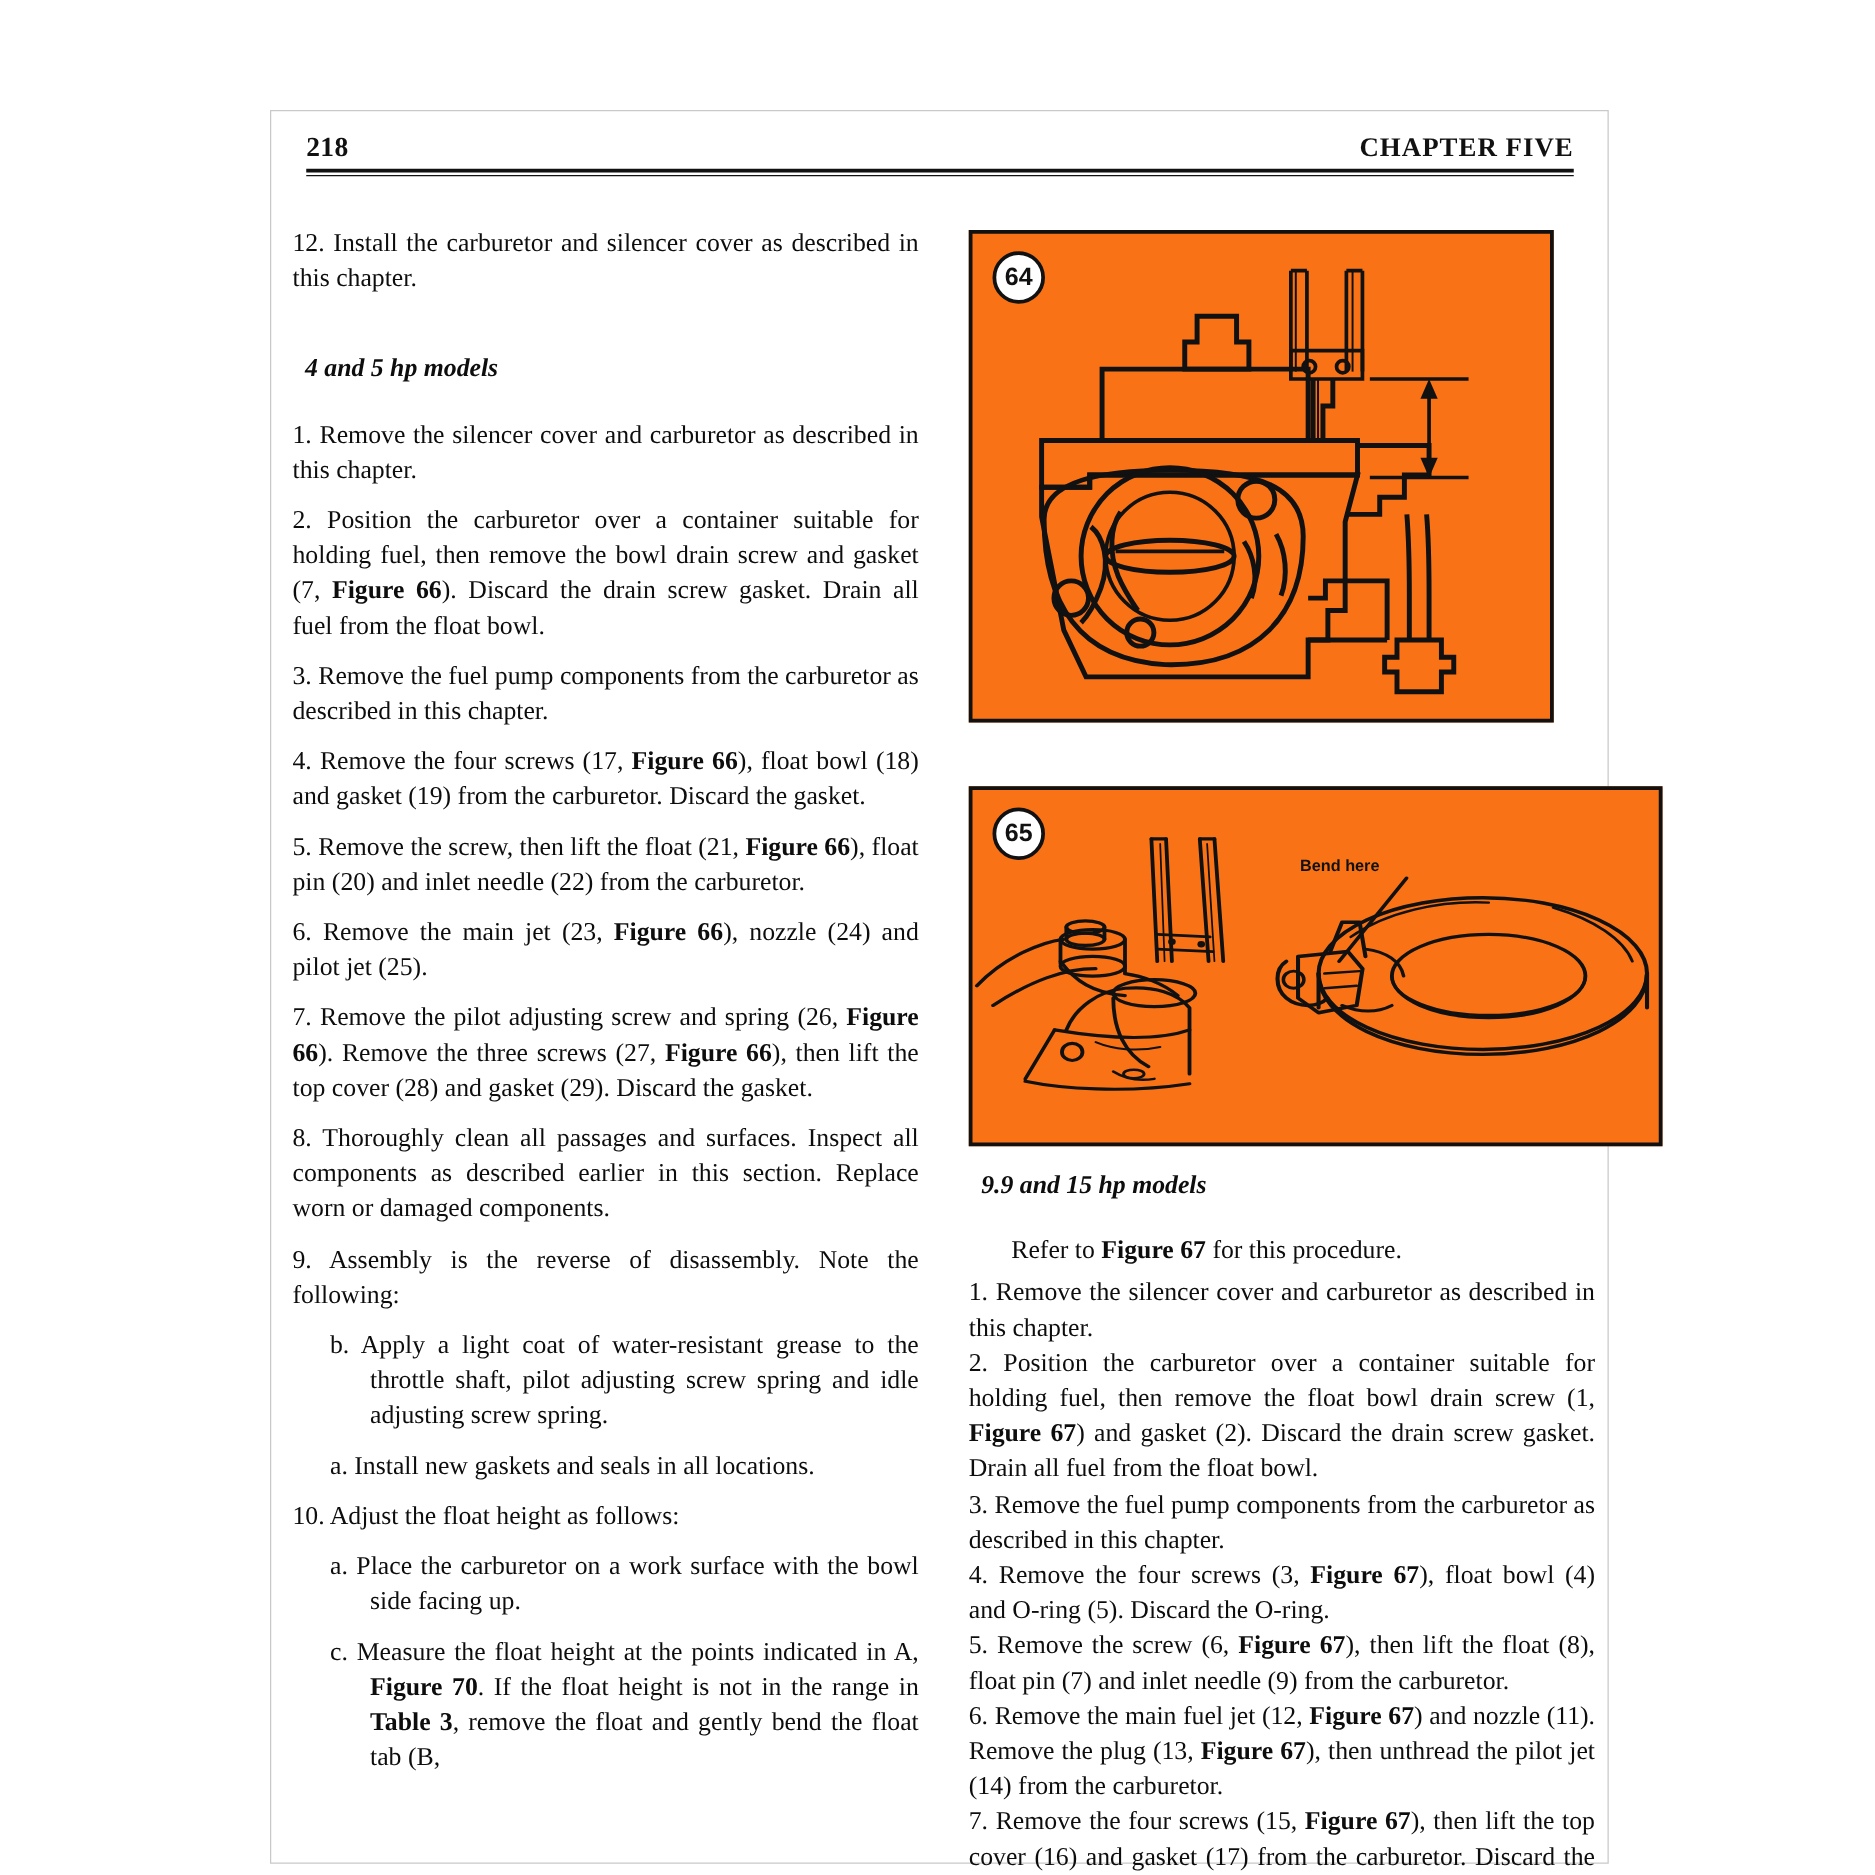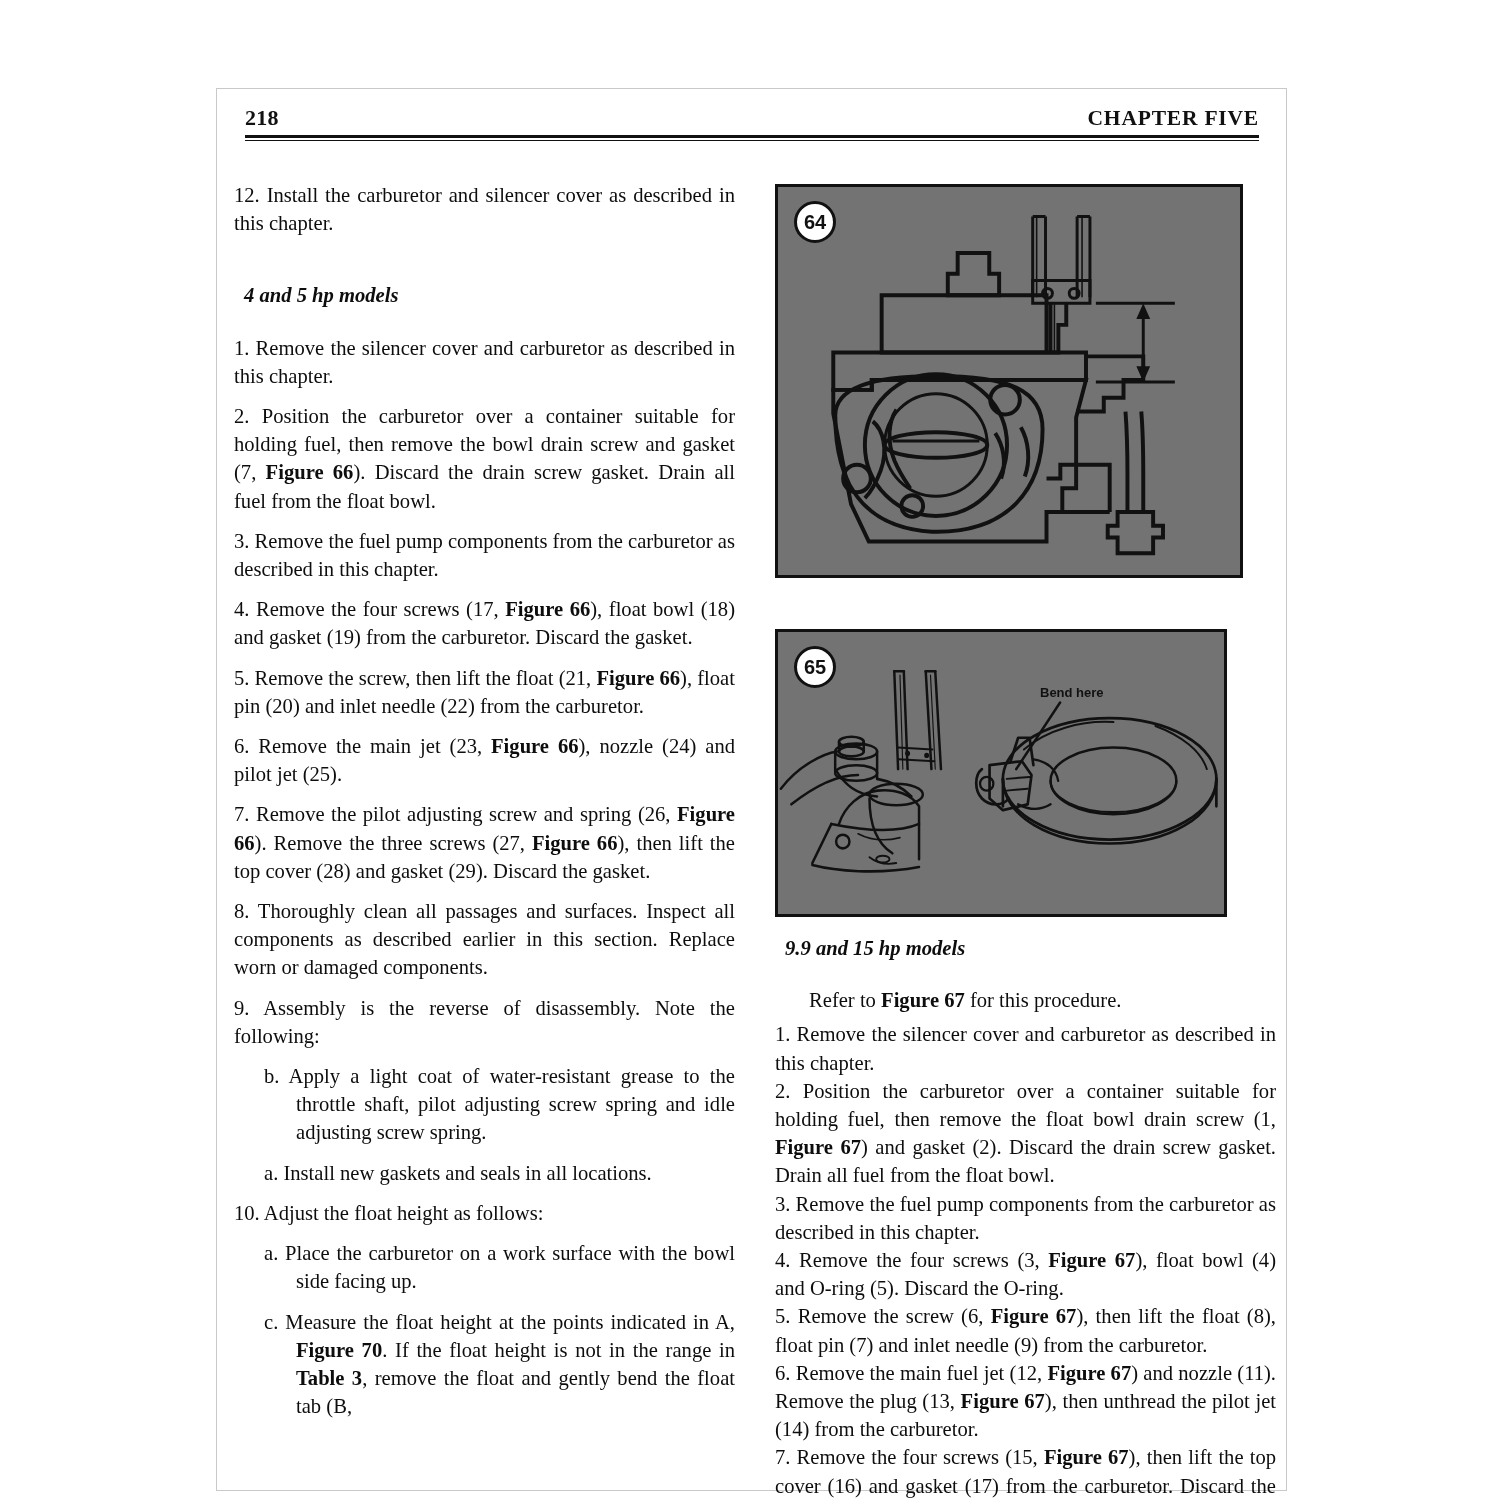--- a/index.html
+++ b/index.html
@@ -100,25 +100,25 @@
     padding-left: 62px;
     text-indent: -32px;
     text-align: justify;
   }
   b { font-weight: bold; }
 
   
   .figbox {
     position: absolute;
     border: 3px solid #111;
-    background: #737373;
+    background: #f97316;
     box-sizing: border-box;
   }
   #fig64 { left: 558px; top: 95px;  width: 468px; height: 394px; }
-  #fig65 { left: 558px; top: 540px; width: 452px; height: 288px; }
+  #fig65 { left: 558px; top: 540px; width: 555px; height: 288px; }
   .fignum {
     position: absolute;
     left: 16px;
     top: 14px;
     width: 42px;
     height: 42px;
     border: 3px solid #111;
     border-radius: 50%;
     box-sizing: border-box;
     font-family: "Liberation Sans", sans-serif;

